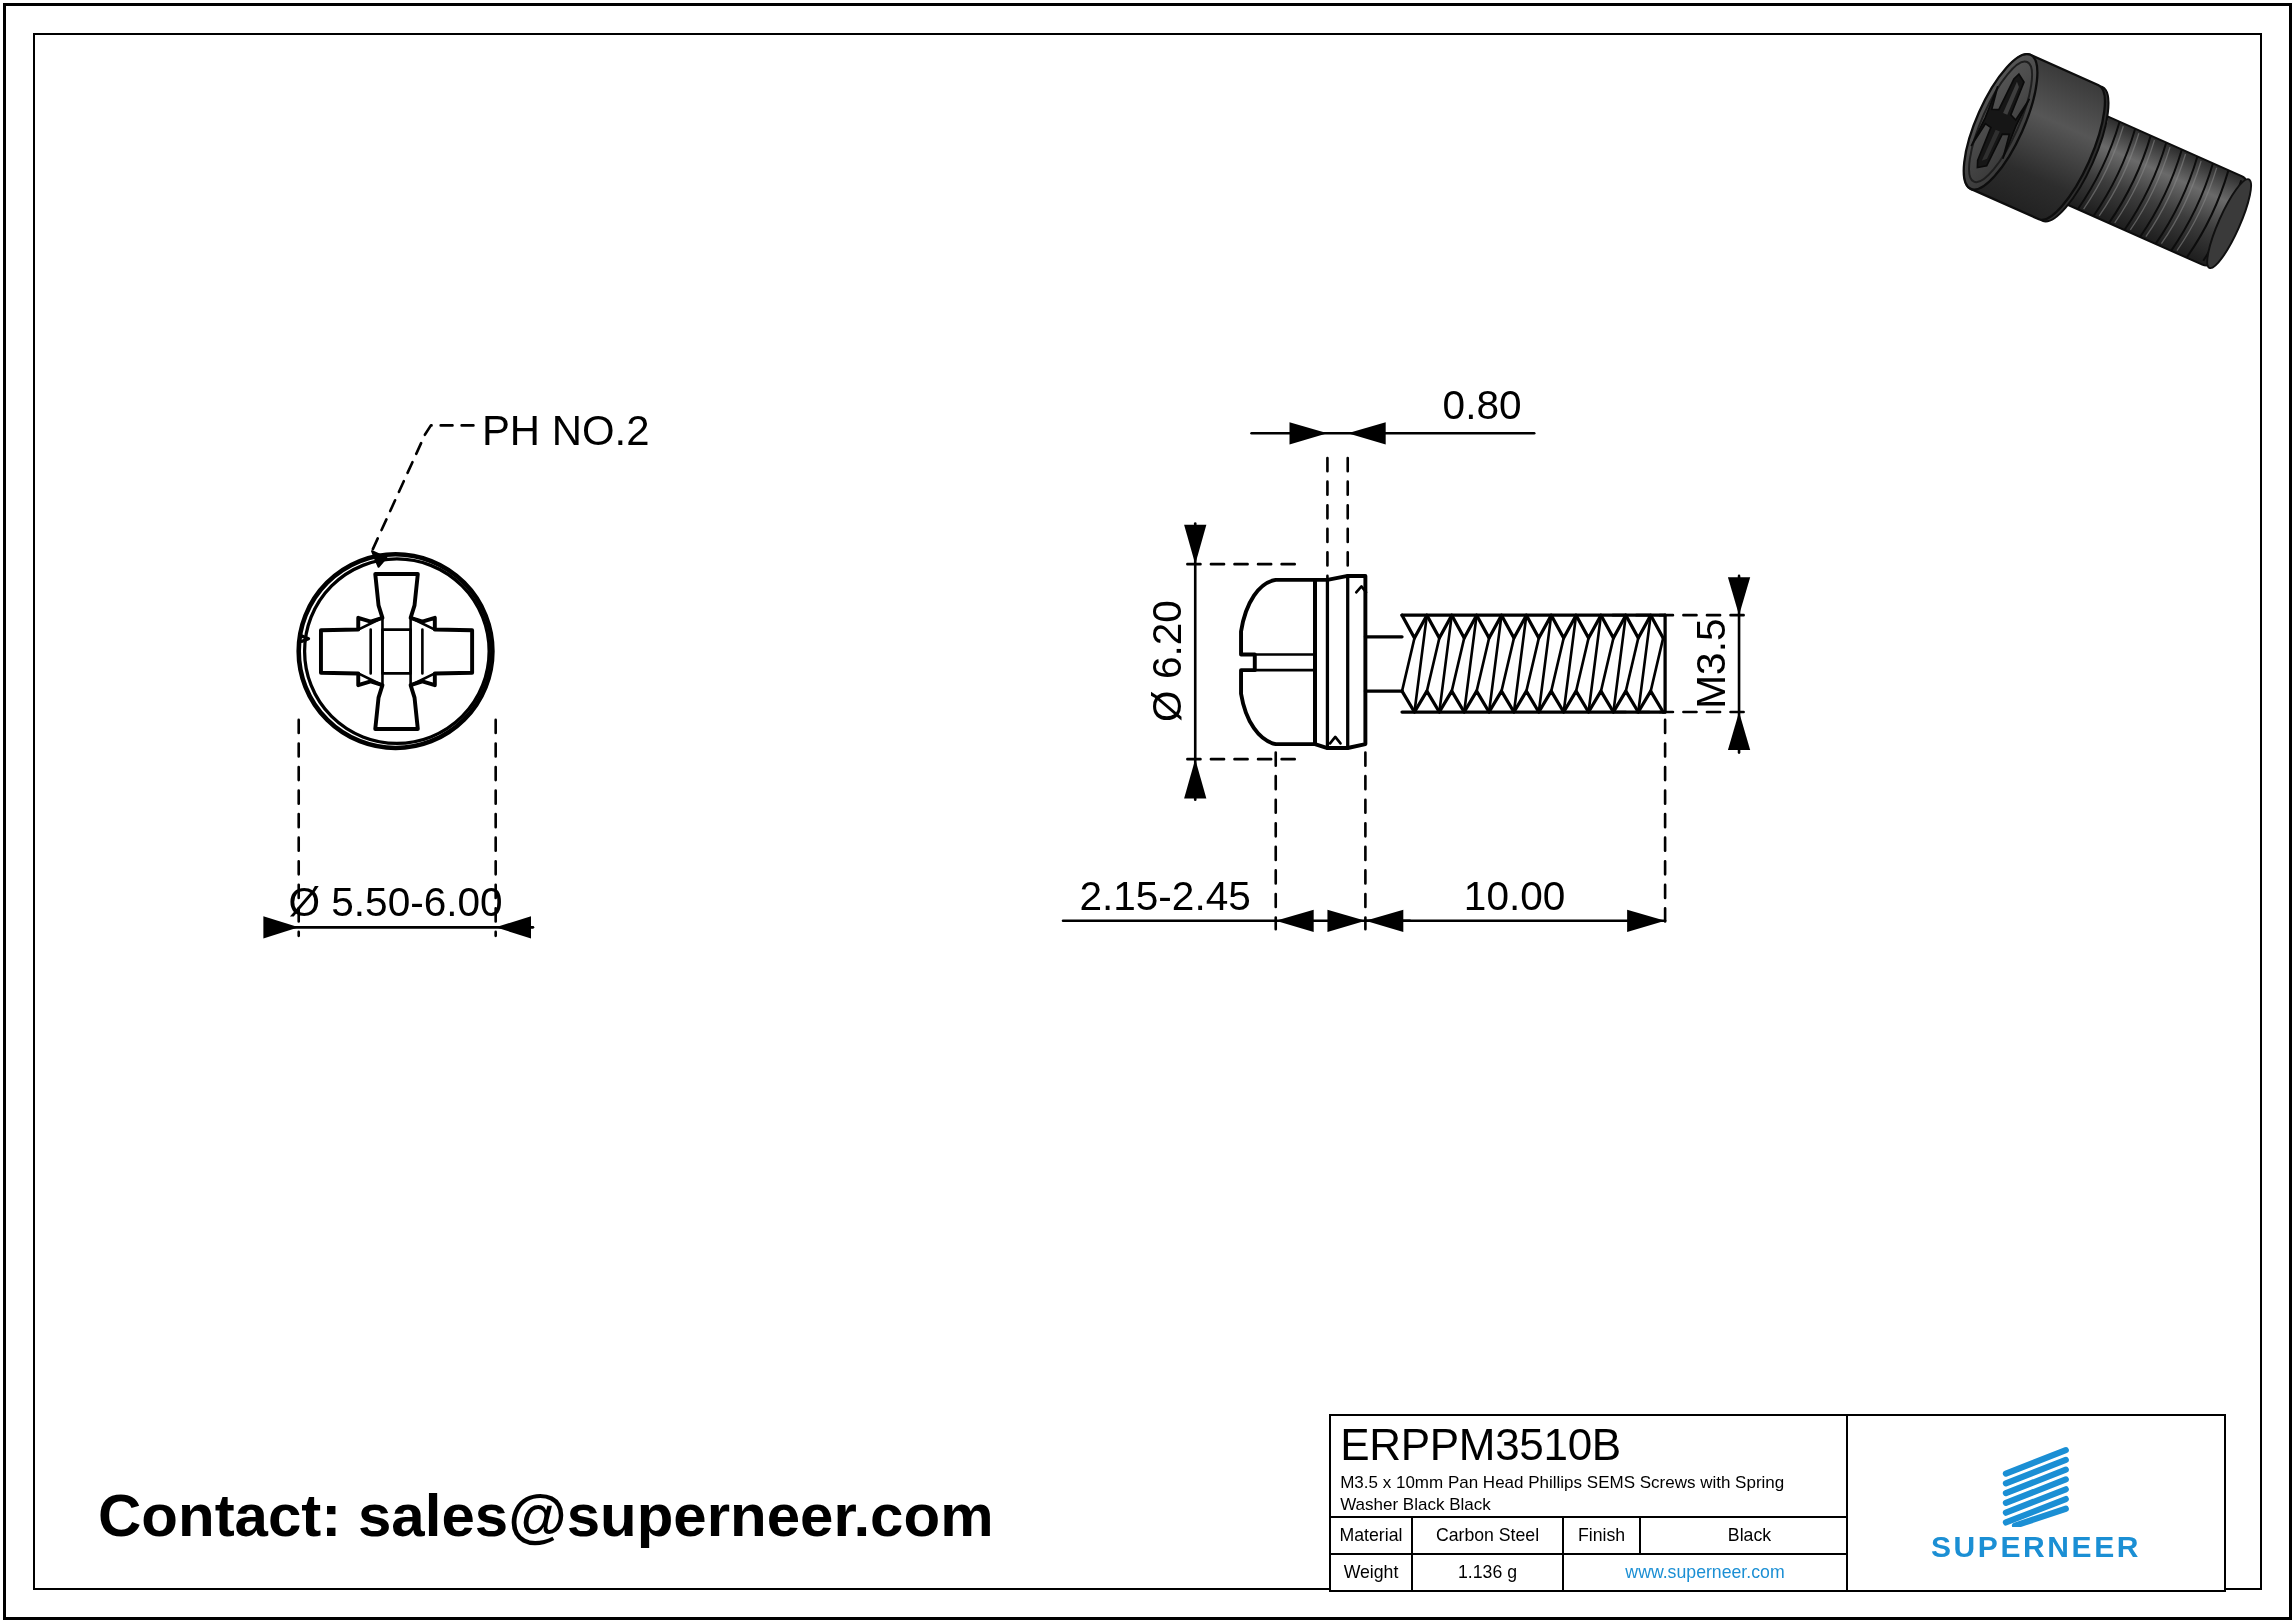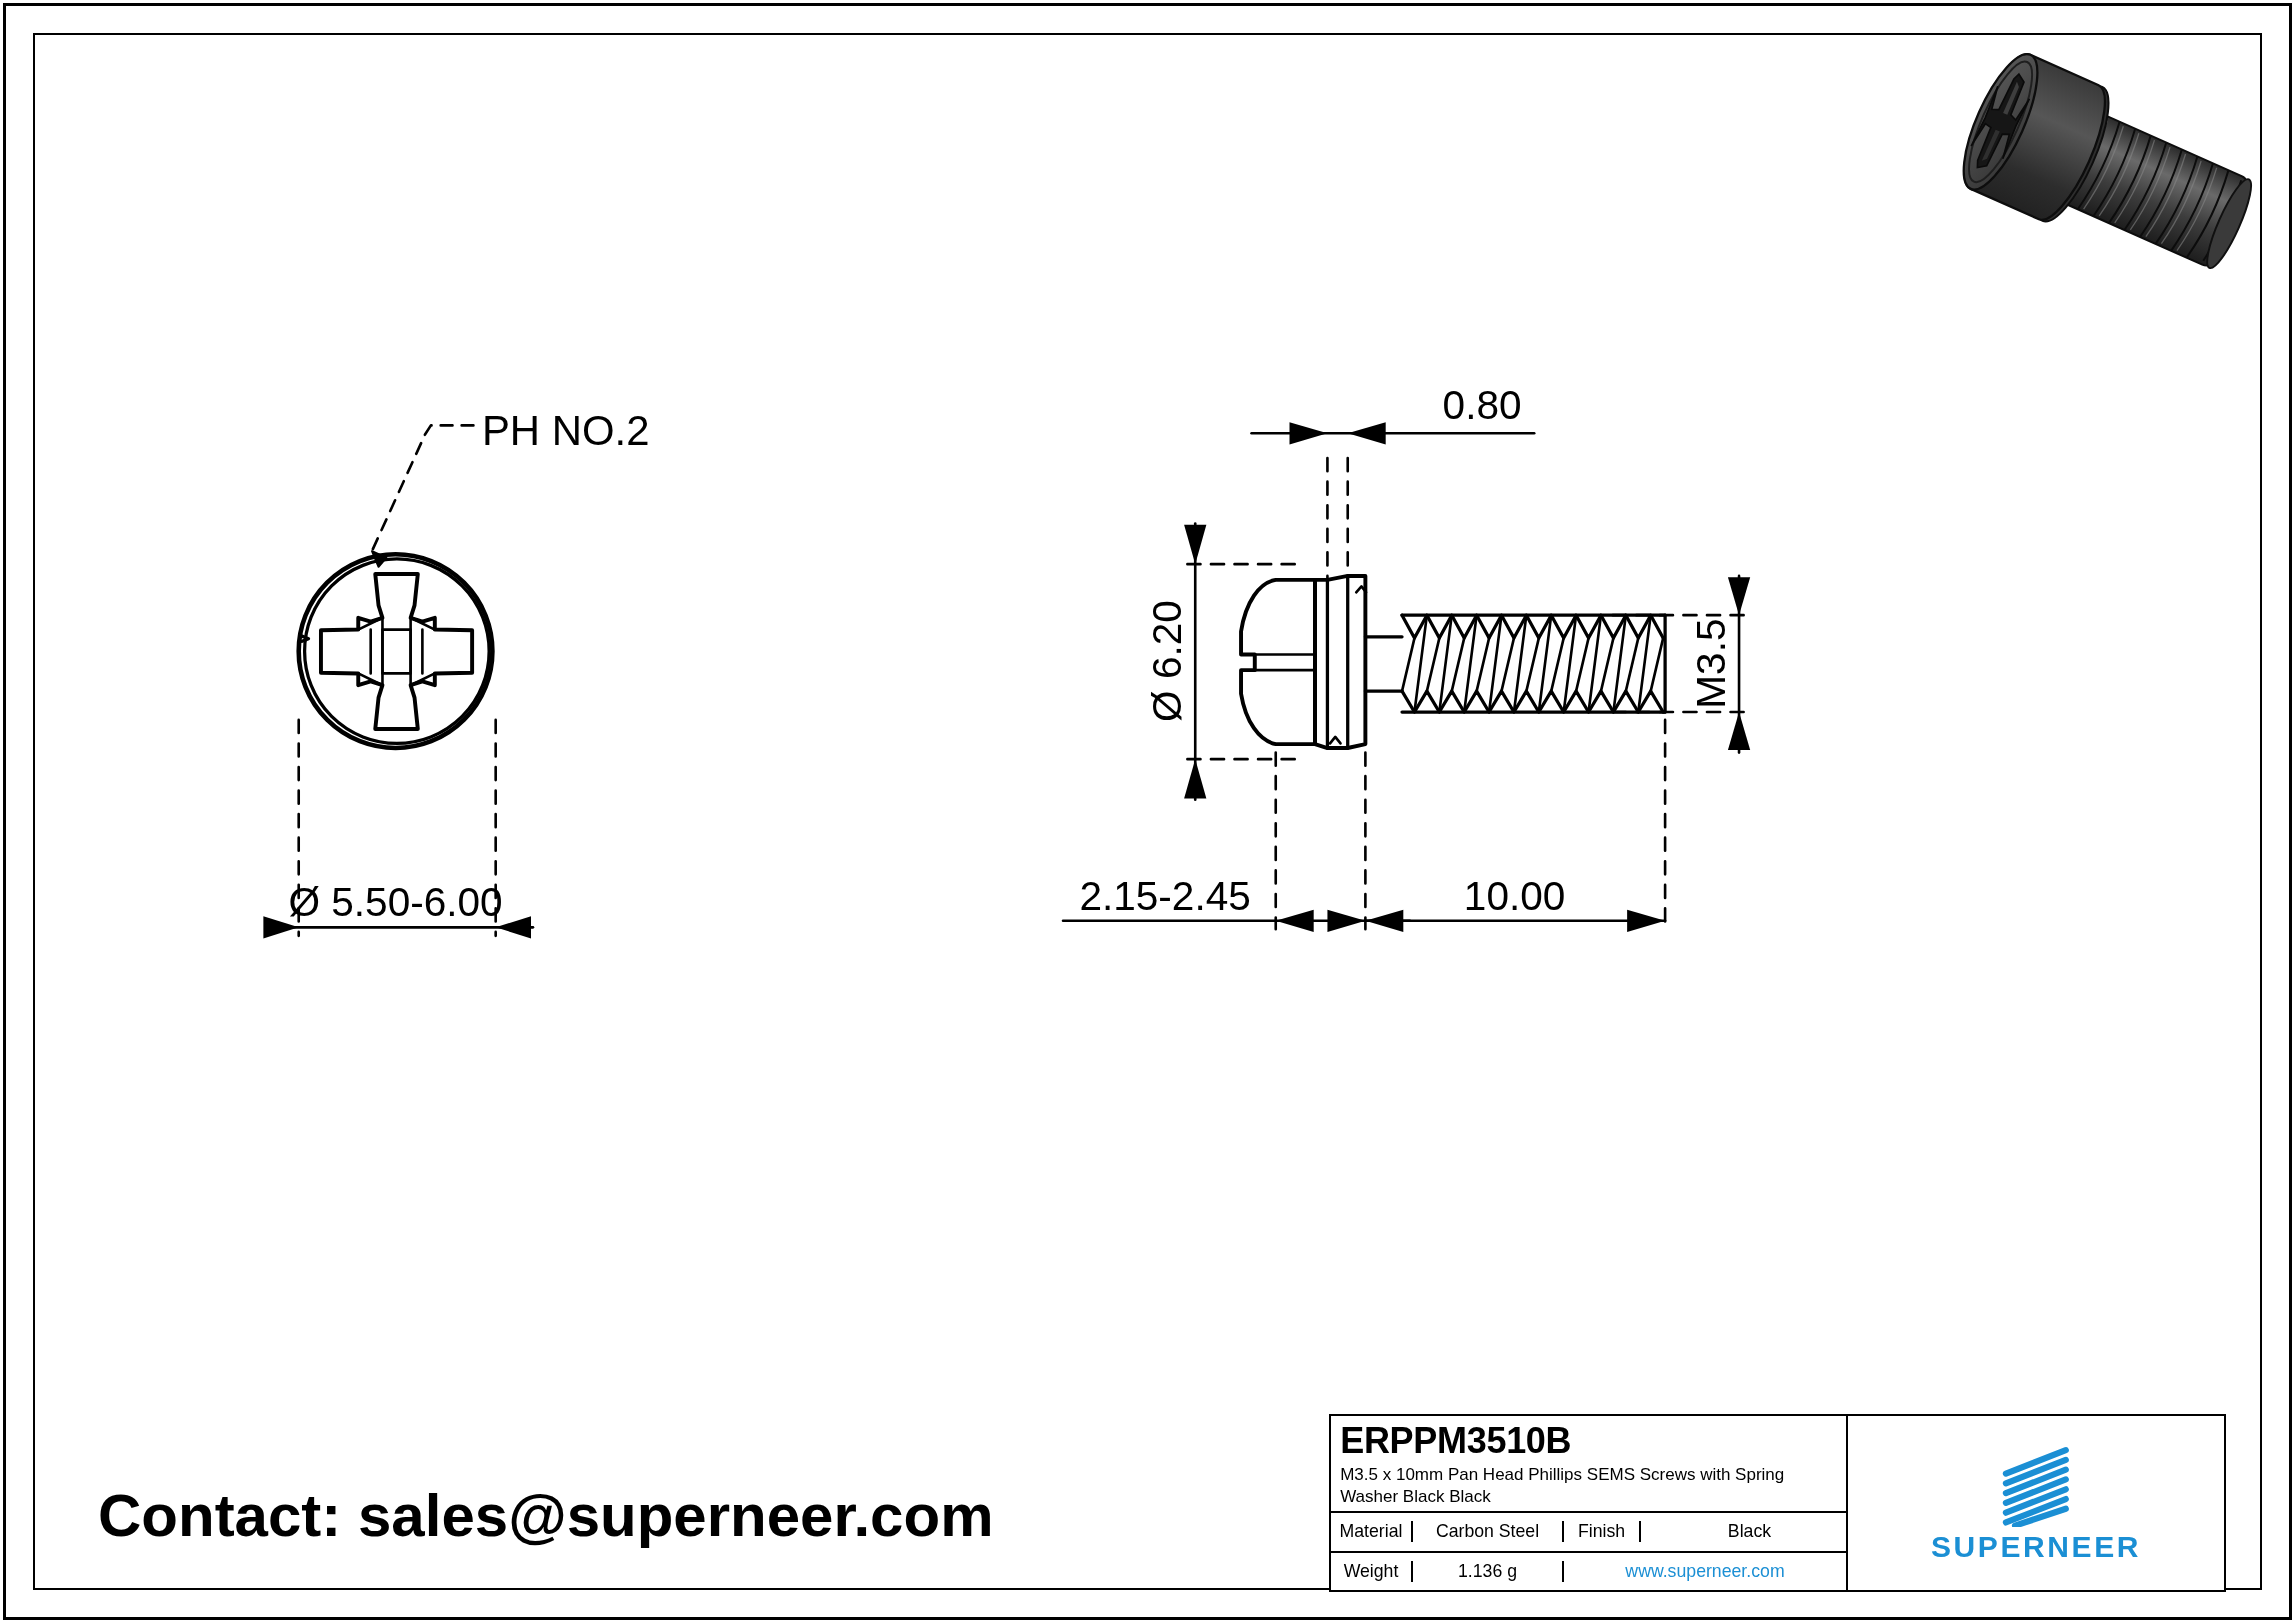--- a/index.html
+++ b/index.html
@@ -54,36 +54,35 @@
     border-right:2.6px solid #000;
     display:flex;flex-direction:column;
   }
   .tb-desc{
     flex:0 0 97px;
     box-sizing:border-box;
     border-bottom:2.6px solid #000;
     padding:6.5px 0 0 9.2px;
   }
   .tb-code{
-    font-size:36px;
-    font-weight:bold;
+    font-size:44px;
+    font-weight:normal;
     line-height:1.0;
     letter-spacing:-0.3px;
   }
   .tb-name{
     font-size:17px;
     line-height:1.30;
     margin-top:5.2px;
     max-width:484px;
   }
   .tb-row{
     display:flex;
     flex:1 1 0;
     box-sizing:border-box;
-    align-items:center;
   }
   .tb-row.first{border-bottom:2px solid #000;}
   .tb-cell{
     box-sizing:border-box;
     display:flex;align-items:center;justify-content:center;
     font-size:17.7px;
     border-right:2px solid #000;
     overflow:hidden;
     white-space:nowrap;
   }

